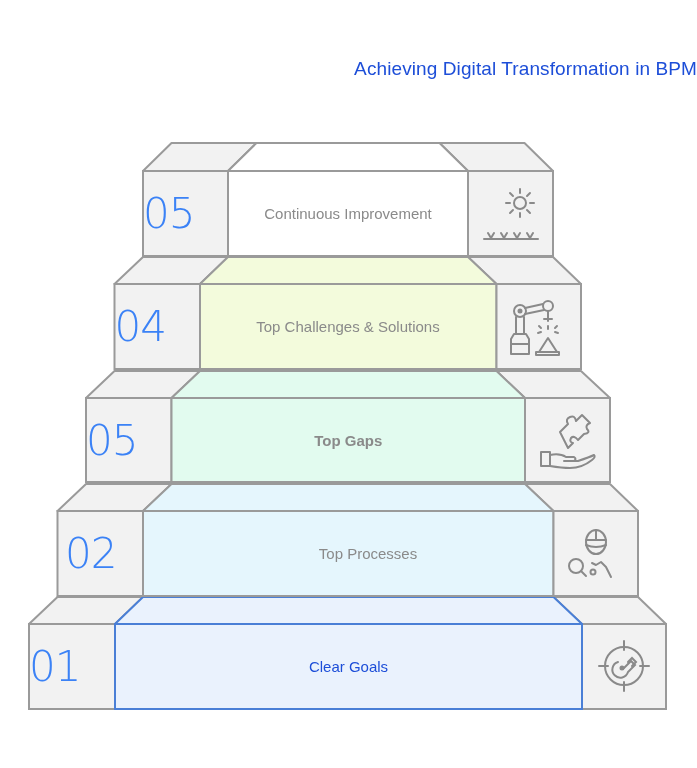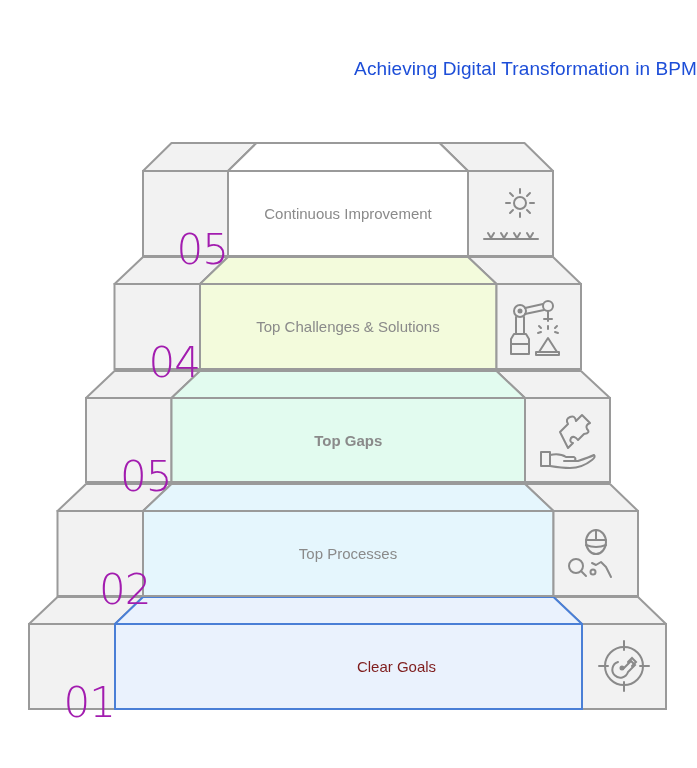--- a/index.html
+++ b/index.html
@@ -1,21 +1,21 @@
 <!DOCTYPE html>
 <html><head>
 <meta charset="utf-8">
 <style>
   html, body { margin:0; padding:0; background:#ffffff; }
   body { width:697px; height:768px; position:relative; overflow:hidden; font-family:"Liberation Sans", "DejaVu Sans", sans-serif; }
   .title { position:absolute; left:0; top:58px; width:697px; text-align:right; font-size:19px; color:#1d4ed8; letter-spacing:0.1px; }
   svg.stage { position:absolute; left:0; top:0; }
-  .num { position:absolute; font-family:"DejaVu Sans", sans-serif; font-weight:200; font-size:42px; color:#a21caf; text-align:right; line-height:1; letter-spacing:-1px;margin-top:36px; }
+  .num { position:absolute; font-family:"DejaVu Sans", sans-serif; font-weight:200; font-size:42px; color:#3b82f6; text-align:left; line-height:1; letter-spacing:-1px; }
   .label { position:absolute; display:flex; align-items:center; justify-content:center; text-align:right; font-size:15px; line-height:27px; color:#8a8a8a; }
-  .label.active { color:#7f1d1d;padding-left:48px; }
+  .label.active { color:#1d4ed8; }
   .icon { position:absolute; }
 </style>
 </head>
 <body>
 
 <div class="title">Achieving Digital Transformation in BPM</div>
 
 <svg class="stage" width="697" height="768" viewBox="0 0 697 768">
 
   <g>
@@ -64,21 +64,21 @@
   </g>
 </svg>
 
 <div class="num" style="left:29px; top:646px; width:86px;">01</div>
 <div class="num" style="left:65px; top:533px; width:85.5px;">02</div>
 <div class="num" style="left:86px; top:420px; width:85.5px;">05</div>
 <div class="num" style="left:114.5px; top:306px; width:85.5px;">04</div>
 <div class="num" style="left:143px; top:193px; width:85px;">05</div>
 
 <div class="label active" style="left:115px; top:624px; width:467px; height:85px;">Clear Goals</div>
-<div class="label" style="left:143px; top:511px; width:410px; height:85px;">Top Processes</div>
+<div class="label" style="left:143px; top:511px; width:410px; height:85px;padding-left:20px;">Top Processes</div>
 <div class="label" style="left:171.5px; top:398px; width:353.5px; height:84px;font-weight:bold;">Top Gaps</div>
 <div class="label" style="left:225px; top:284px; width:246px; height:85px;">Top Challenges &amp; Solutions</div>
 <div class="label" style="left:258px; top:171px; width:180px; height:85px;">Continuous Improvement</div>
 
 <svg class="icon" style="left:596px; top:638px;" width="56" height="56" viewBox="0 0 56 56" fill="none" stroke="#8a8a8a" stroke-width="2" stroke-linecap="round">
   <circle cx="28" cy="28" r="19"></circle>
   <line x1="28" y1="3" x2="28" y2="12"></line>
     <line x1="28" y1="44" x2="28" y2="53"></line>
   <line x1="3" y1="28" x2="12" y2="28"></line>
     <line x1="44" y1="28" x2="53" y2="28"></line>

